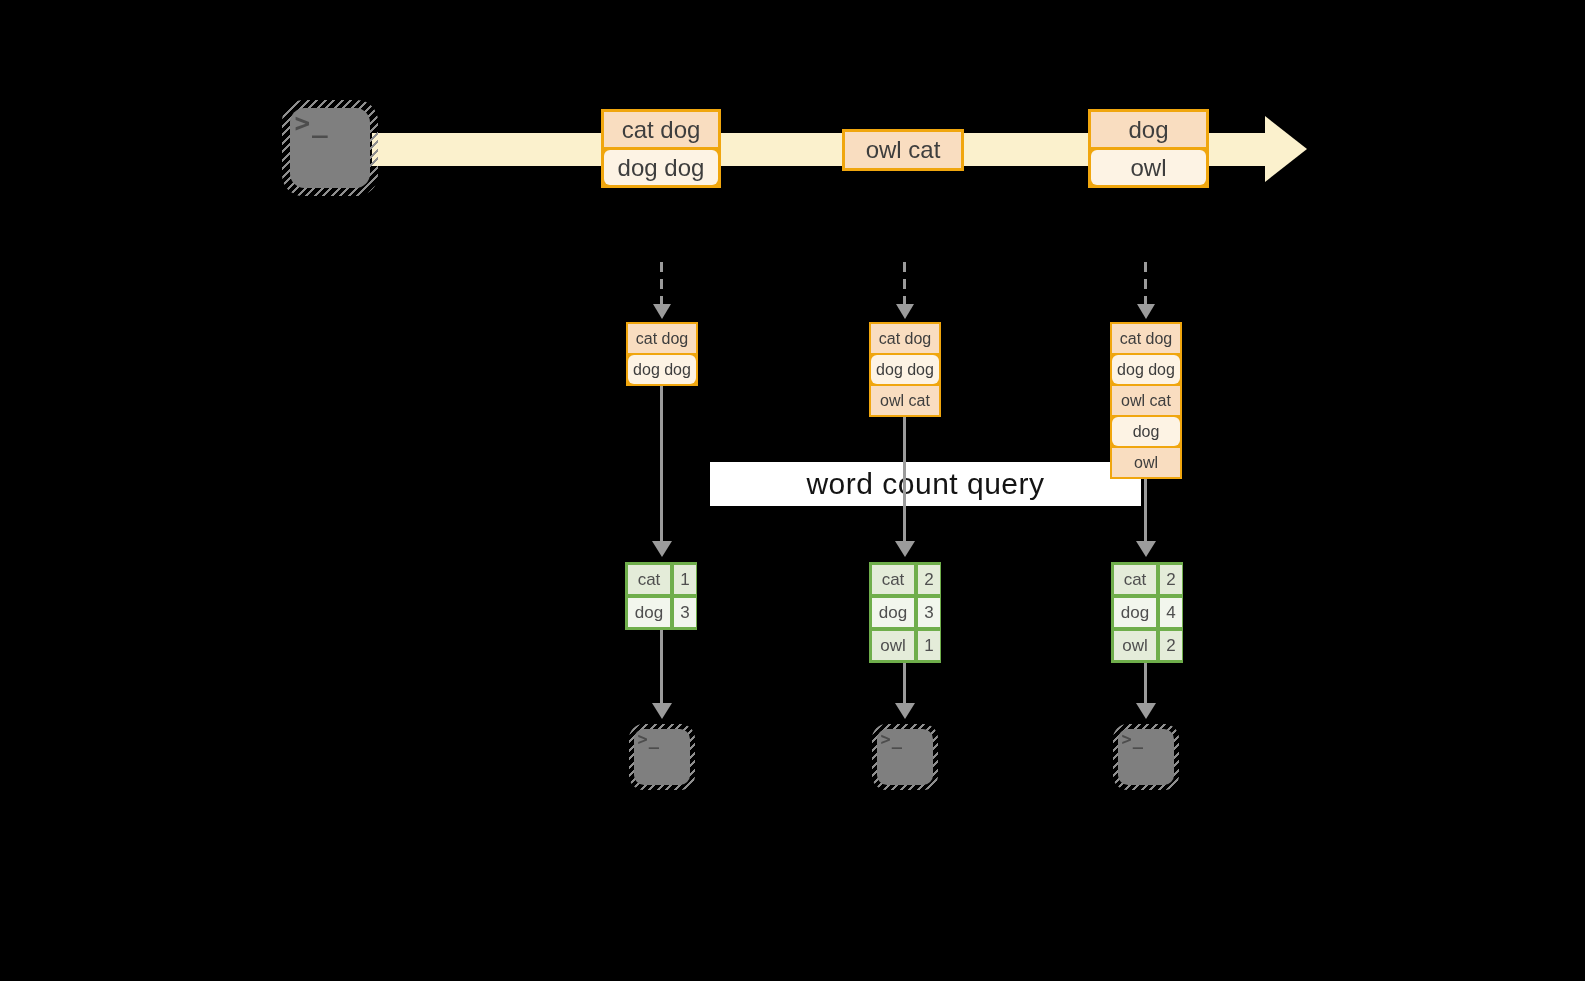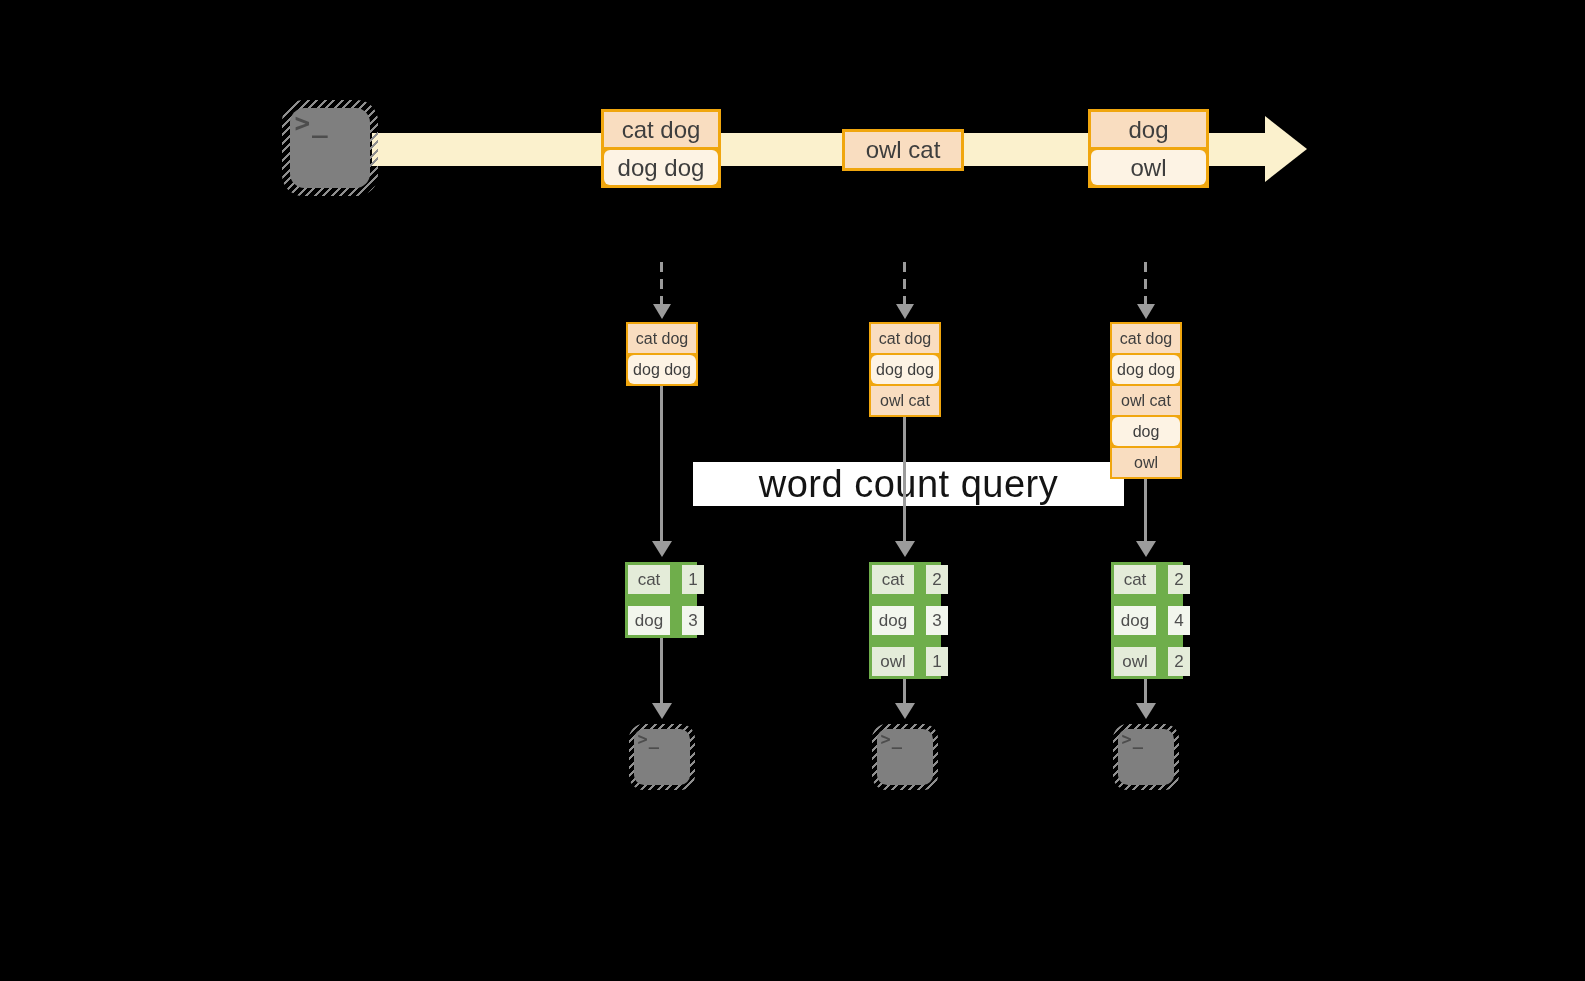--- a/index.html
+++ b/index.html
@@ -23,21 +23,21 @@
   .cream{background:#fdf3e4;border-radius:6px;}
 
   
   .olist{position:absolute;background:#f0a60e;display:flex;flex-direction:column;
          gap:2px;padding:2px;box-sizing:border-box;width:72px;}
   .olist .cell{height:29px;display:flex;align-items:center;justify-content:center;
                color:#3e3e3e;font-size:16px;}
 
   
   .gtable{position:absolute;background:#6fae4b;display:grid;
-          grid-template-columns:42px 22px;gap:12px;padding:3px;box-sizing:border-box;width:72px;}
+          grid-template-columns:42px 22px;gap:4px;padding:3px;box-sizing:border-box;width:72px;}
   .gcell{height:29px;display:flex;align-items:center;justify-content:center;
          color:#4f4f4f;font-size:17px;}
   .g1{background:#e4ecd9;}
   .g2{background:#f2f6ed;}
 
   
   .vdash{position:absolute;width:3px;
          background:repeating-linear-gradient(to bottom,#9b9b9b 0 10px,transparent 10px 17px);}
   .vline{position:absolute;width:3px;background:#9b9b9b;}
   .vhead{position:absolute;width:0;height:0;
@@ -49,23 +49,23 @@
   .terminal{position:absolute;}
   .hatch{position:absolute;inset:0;border-radius:22%;
          background:repeating-linear-gradient(135deg,#8f8f8f 0 2px,transparent 2px 6px);}
   .tbody{position:absolute;inset:8%;border-radius:18%;background:#7f7f7f;}
   .tglyph{position:absolute;color:#4d4d4d;font-family:"DejaVu Sans Mono",monospace;
           font-weight:bold;letter-spacing:2px;}
   .terminal.big .tglyph{left:13%;top:8%;font-size:26px;}
   .terminal.small .tglyph{left:13%;top:8%;font-size:17px;letter-spacing:1px;}
 
   
-  .qlabel{position:absolute;left:693px;top:462px;width:431px;height:44px;background:#ffffff;
+  .qlabel{position:absolute;left:710px;top:462px;width:431px;height:44px;background:#ffffff;
           display:flex;align-items:center;justify-content:center;
-          color:#141414;font-size:38px;font-weight:300;letter-spacing:0.5px;}
+          color:#141414;font-size:30px;font-weight:300;letter-spacing:0.5px;}
 </style>
 </head>
 <body>
 
 <div class="stage">
 
   <div class="band"></div>
   <div class="band-head"></div>
 
   <div class="terminal big" style="left:282px;top:100px;width:96px;height:96px;">

